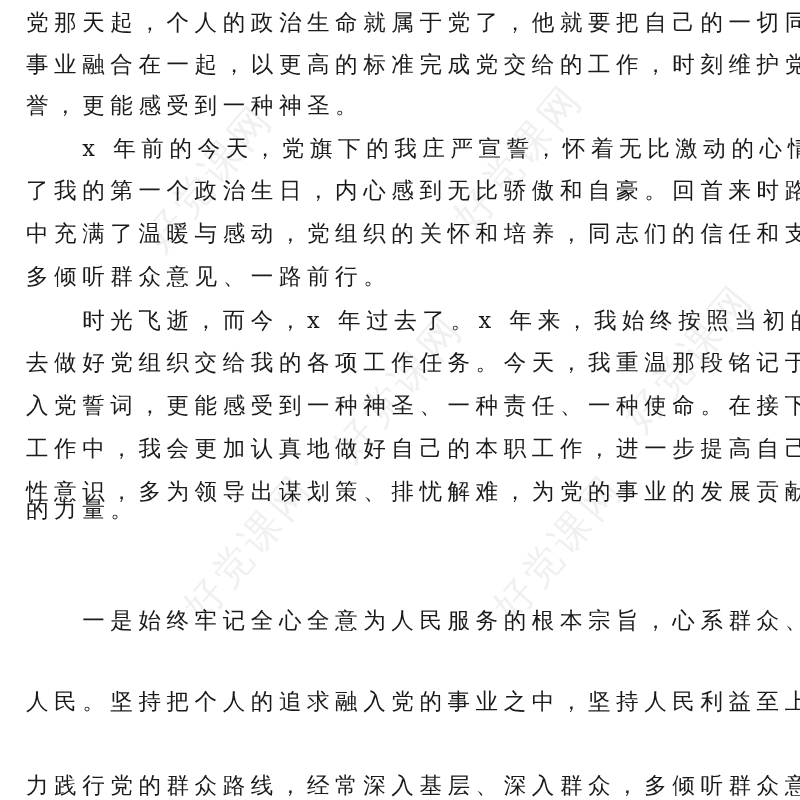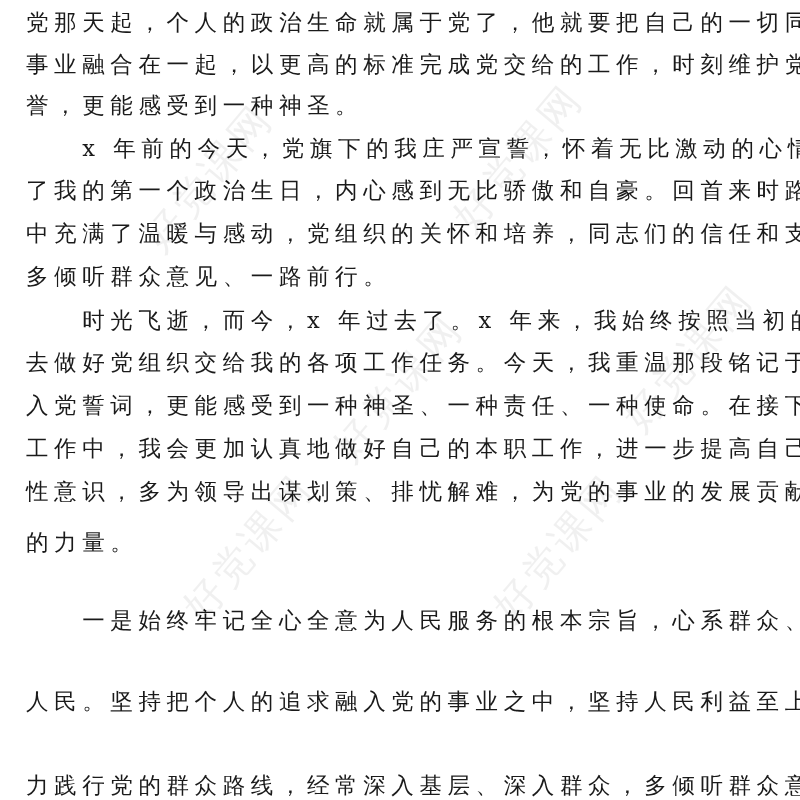--- a/index.html
+++ b/index.html
@@ -31,21 +31,21 @@
   <div class="line" style="top:90px">誉，更能感受到一种神圣。</div>
   <div class="line" style="top:133px">　　x 年前的今天，党旗下的我庄严宣誓，怀着无比激动的心情迎来</div>
   <div class="line" style="top:175px">了我的第一个政治生日，内心感到无比骄傲和自豪。回首来时路，心</div>
   <div class="line" style="top:218px">中充满了温暖与感动，党组织的关怀和培养，同志们的信任和支持，</div>
   <div class="line" style="top:261px">多倾听群众意见、一路前行。</div>
   <div class="line" style="top:305px">　　时光飞逝，而今，x 年过去了。x 年来，我始终按照当初的誓言，</div>
   <div class="line" style="top:347px">去做好党组织交给我的各项工作任务。今天，我重温那段铭记于心的</div>
   <div class="line" style="top:390px">入党誓词，更能感受到一种神圣、一种责任、一种使命。在接下来的</div>
   <div class="line" style="top:433px">工作中，我会更加认真地做好自己的本职工作，进一步提高自己的党</div>
   <div class="line" style="top:476px">性意识，多为领导出谋划策、排忧解难，为党的事业的发展贡献自己</div>
-  <div class="line" style="top:527px">的力量。</div>
+  <div class="line" style="top:494px">的力量。</div>
   <div class="line" style="top:605px">　　一是始终牢记全心全意为人民服务的根本宗旨，心系群众、服务</div>
   <div class="line" style="top:686px">人民。坚持把个人的追求融入党的事业之中，坚持人民利益至上，努</div>
   <div class="line" style="top:770px">力践行党的群众路线，经常深入基层、深入群众，多倾听群众意见</div>
 </div>
 
 <div class="watermark-layer">
   <div class="wm" style="left:120px;top:150px">好党课网</div>
   <div class="wm" style="left:430px;top:130px">好党课网</div>
   <div class="wm" style="left:310px;top:360px">好党课网</div>
   <div class="wm" style="left:600px;top:330px">好党课网</div>

